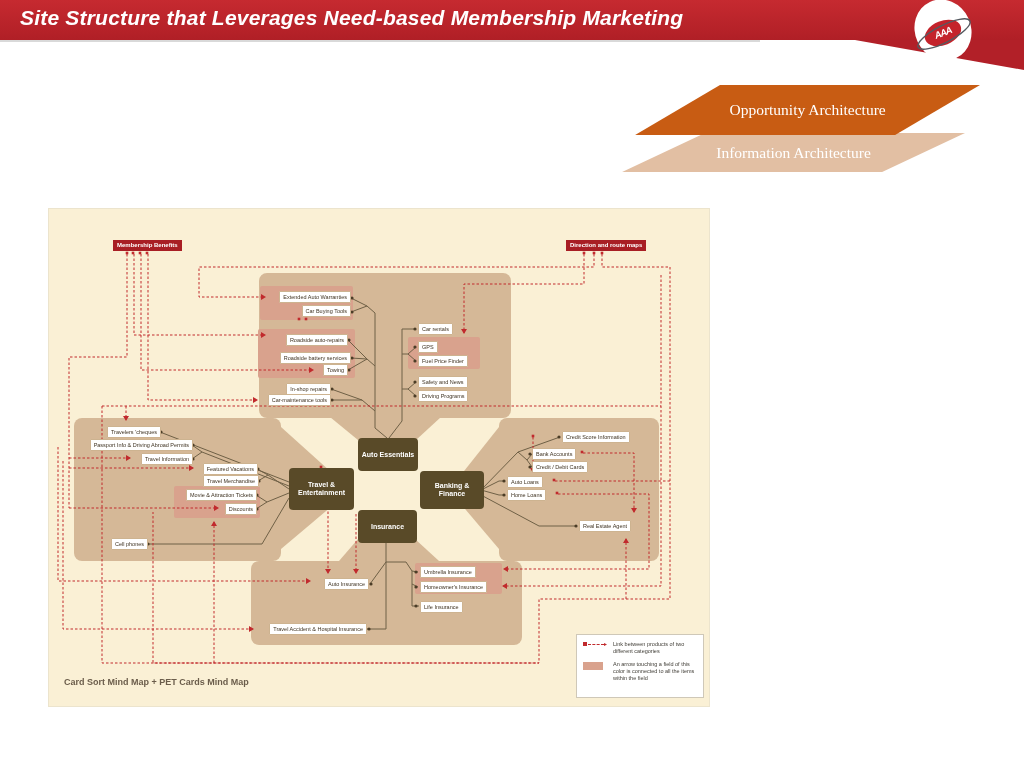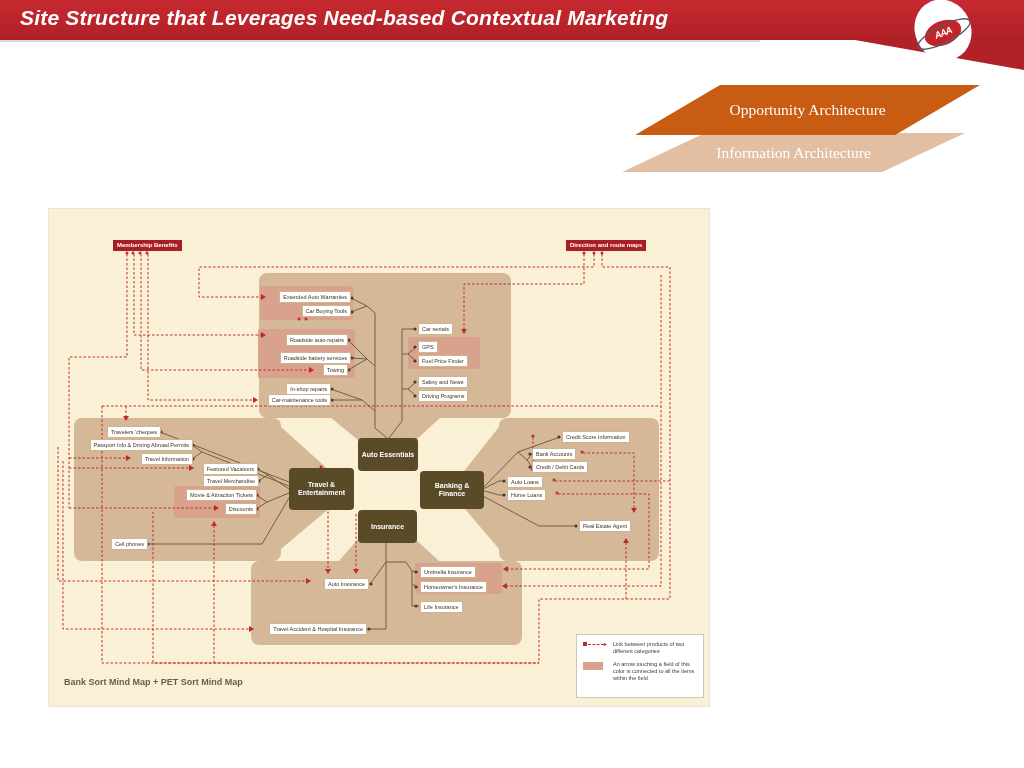--- a/index.html
+++ b/index.html
@@ -47,21 +47,21 @@
   .legend .sq{width:4px;height:4px;background:#c12a2d;}
   .legend .dsh{width:16px;border-top:1px dashed #c12a2d;margin-left:1px;}
   .legend .arr{color:#c12a2d;font-size:6px;line-height:4px;}
   .legend .swatch{width:20px;height:8px;background:#d9a28d;}
   .legend .tx{line-height:7px;}
 </style>
 </head>
 <body>
 
 <div class="titlebar">
-  <div class="t">Site Structure that Leverages Need-based Contextual Marketing</div>
+  <div class="t">Site Structure that Leverages Need-based Membership Marketing</div>
 </div>
 <div class="graystrip"></div>
 <div class="redflare"></div>
 
 <svg class="logo" width="104" height="64" viewBox="0 0 104 64">
   <ellipse cx="50" cy="30" rx="28" ry="31" fill="#ffffff" transform="rotate(-25 50 30)"></ellipse>
   <ellipse cx="50" cy="33" rx="19" ry="12" fill="#c4232b" transform="rotate(-22 50 33)"></ellipse>
   <ellipse cx="51" cy="34" rx="29" ry="8.5" fill="none" stroke="#555a60" stroke-width="1.4" transform="rotate(-27 51 34)"></ellipse>
   <text x="50" y="36" font-size="9.5" font-weight="bold" font-style="italic" fill="#ffffff" text-anchor="middle" transform="rotate(-22 50 33)" letter-spacing="-1" font-family="Liberation Sans, sans-serif">AAA</text>
 </svg>
@@ -251,14 +251,14 @@
           <span class="arr">▸</span>
       </span>
       <span class="tx">Link between products of two different categories</span>
     </div>
     <div class="row">
       <span class="ic"><span class="swatch" style="display:inline-block;"></span></span>
       <span class="tx">An arrow touching a field of this color is connected to all the items within the field</span>
     </div>
   </div>
 
-  <div class="caption">Bank Sort Mind Map + PET Sort Mind Map</div>
+  <div class="caption">Card Sort Mind Map + PET Cards Mind Map</div>
 </div>
 
 </body></html>

